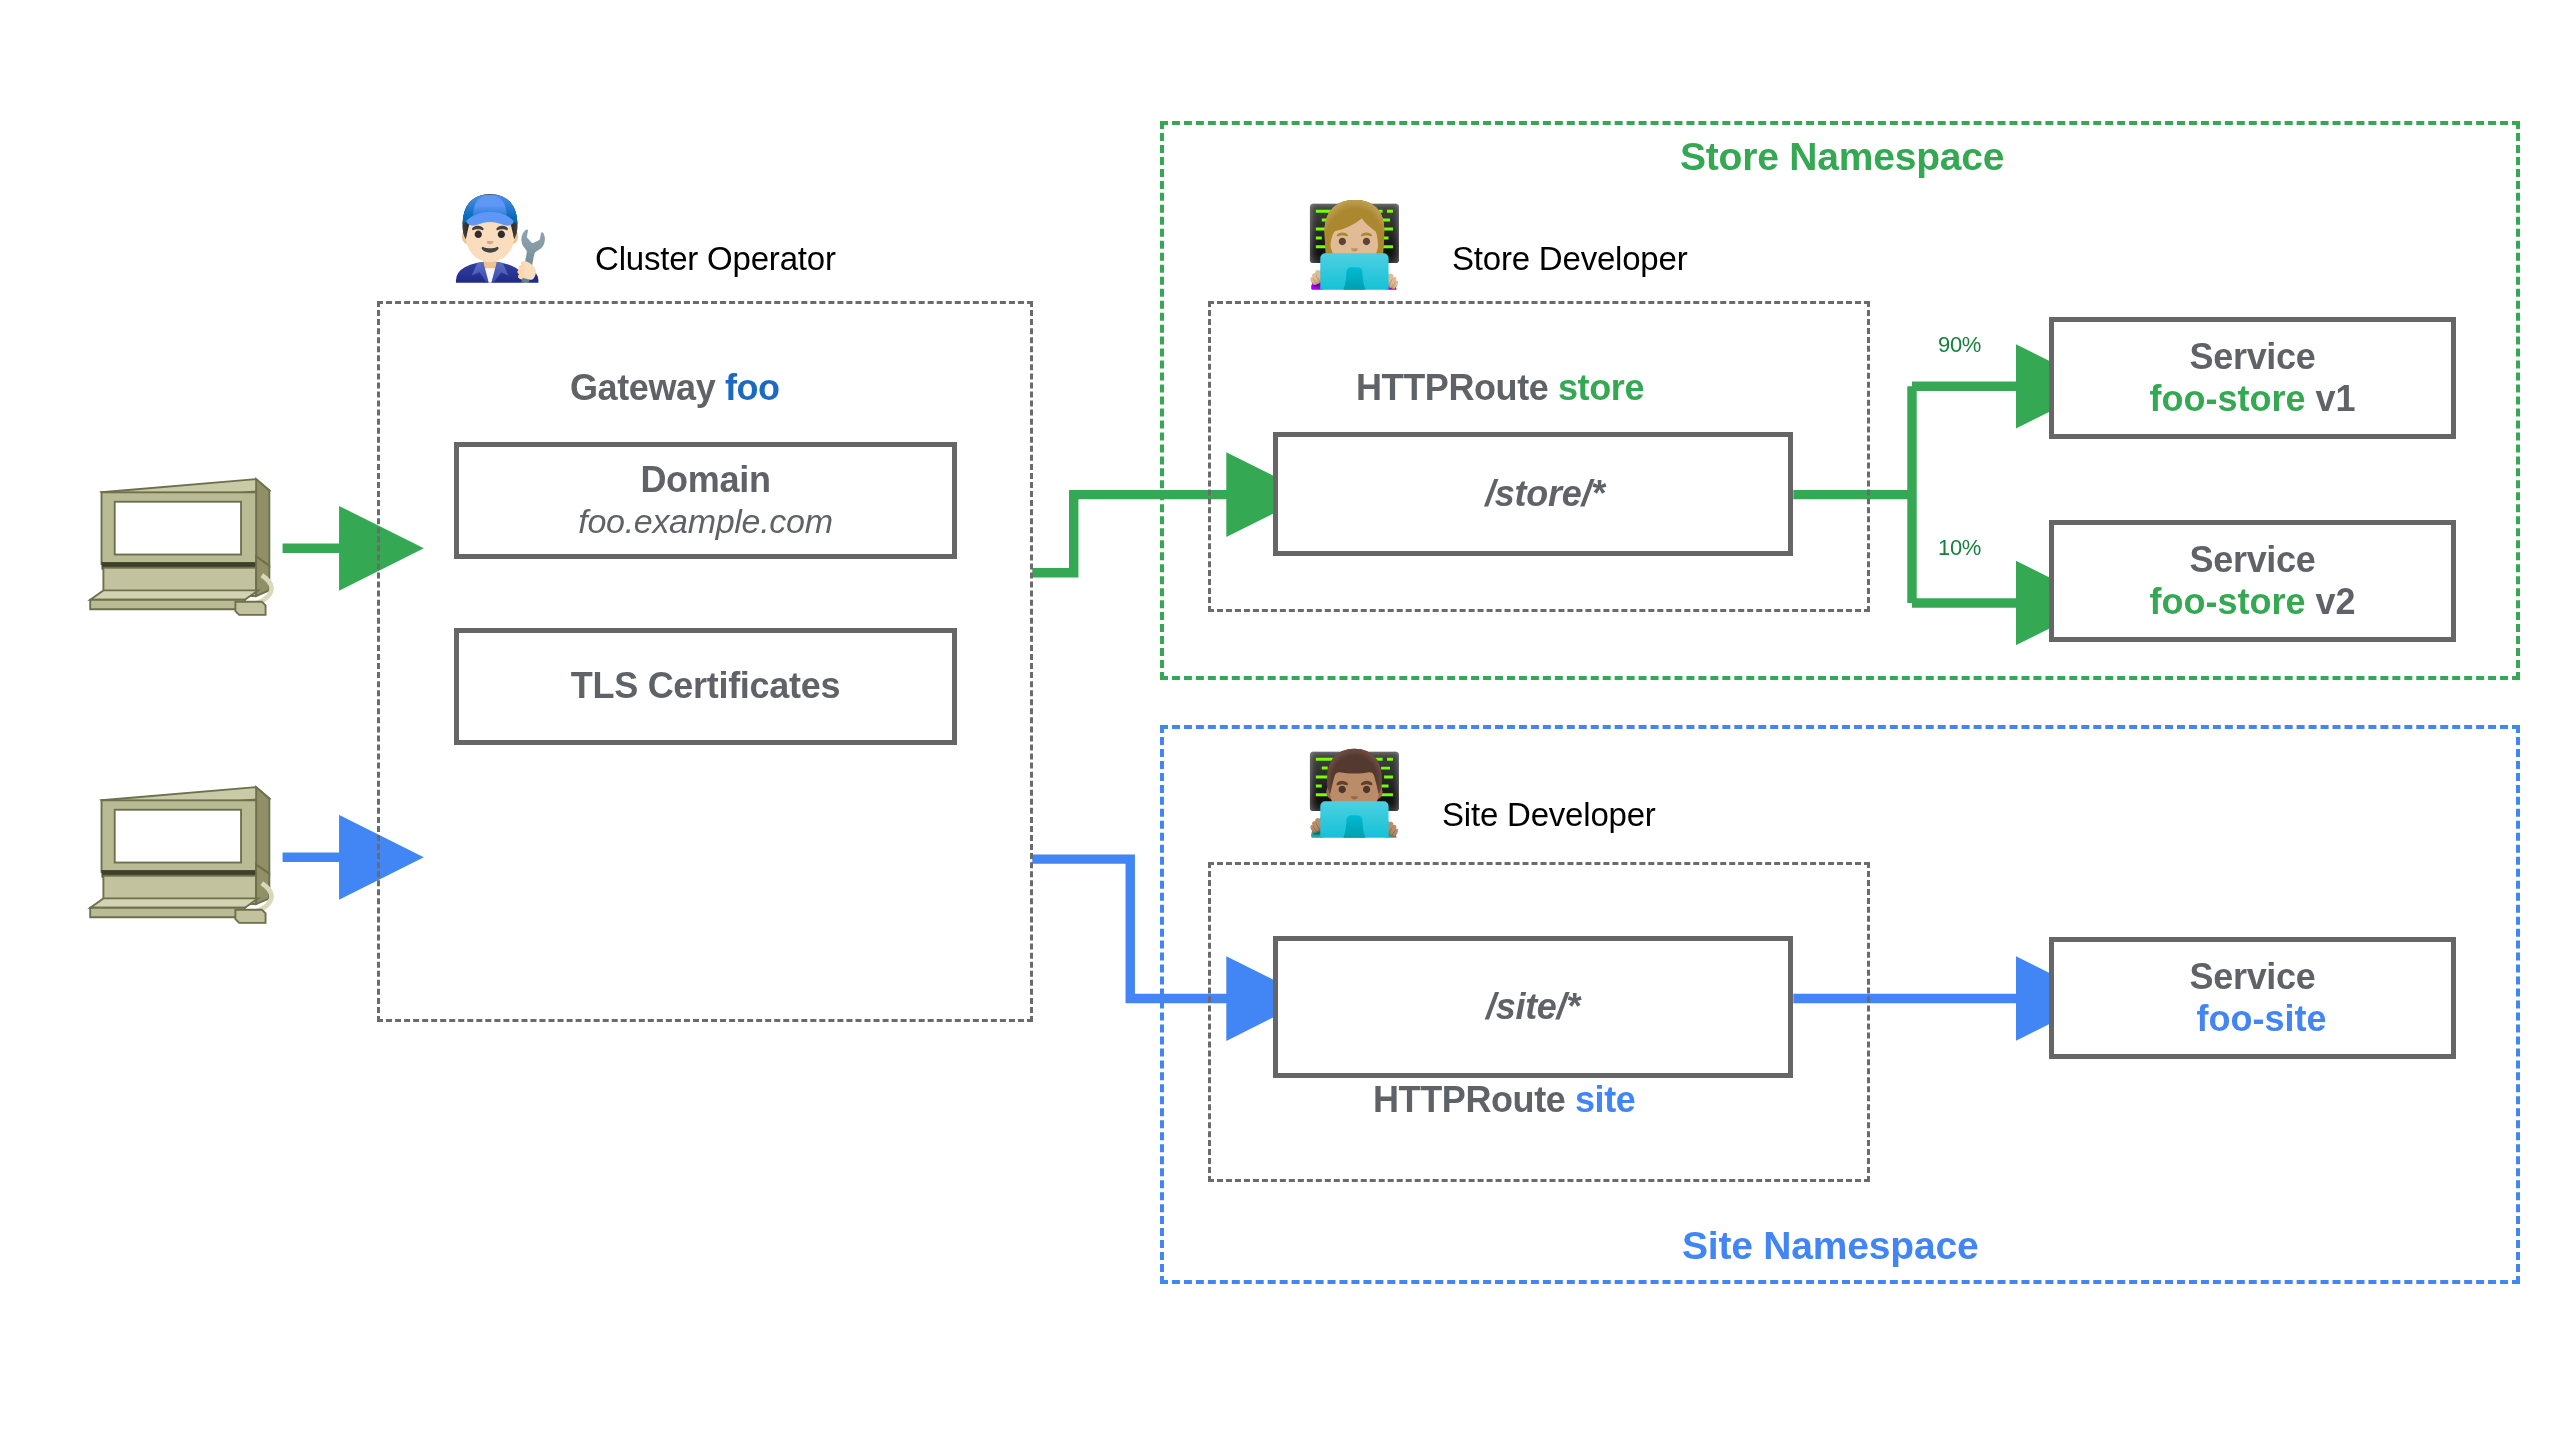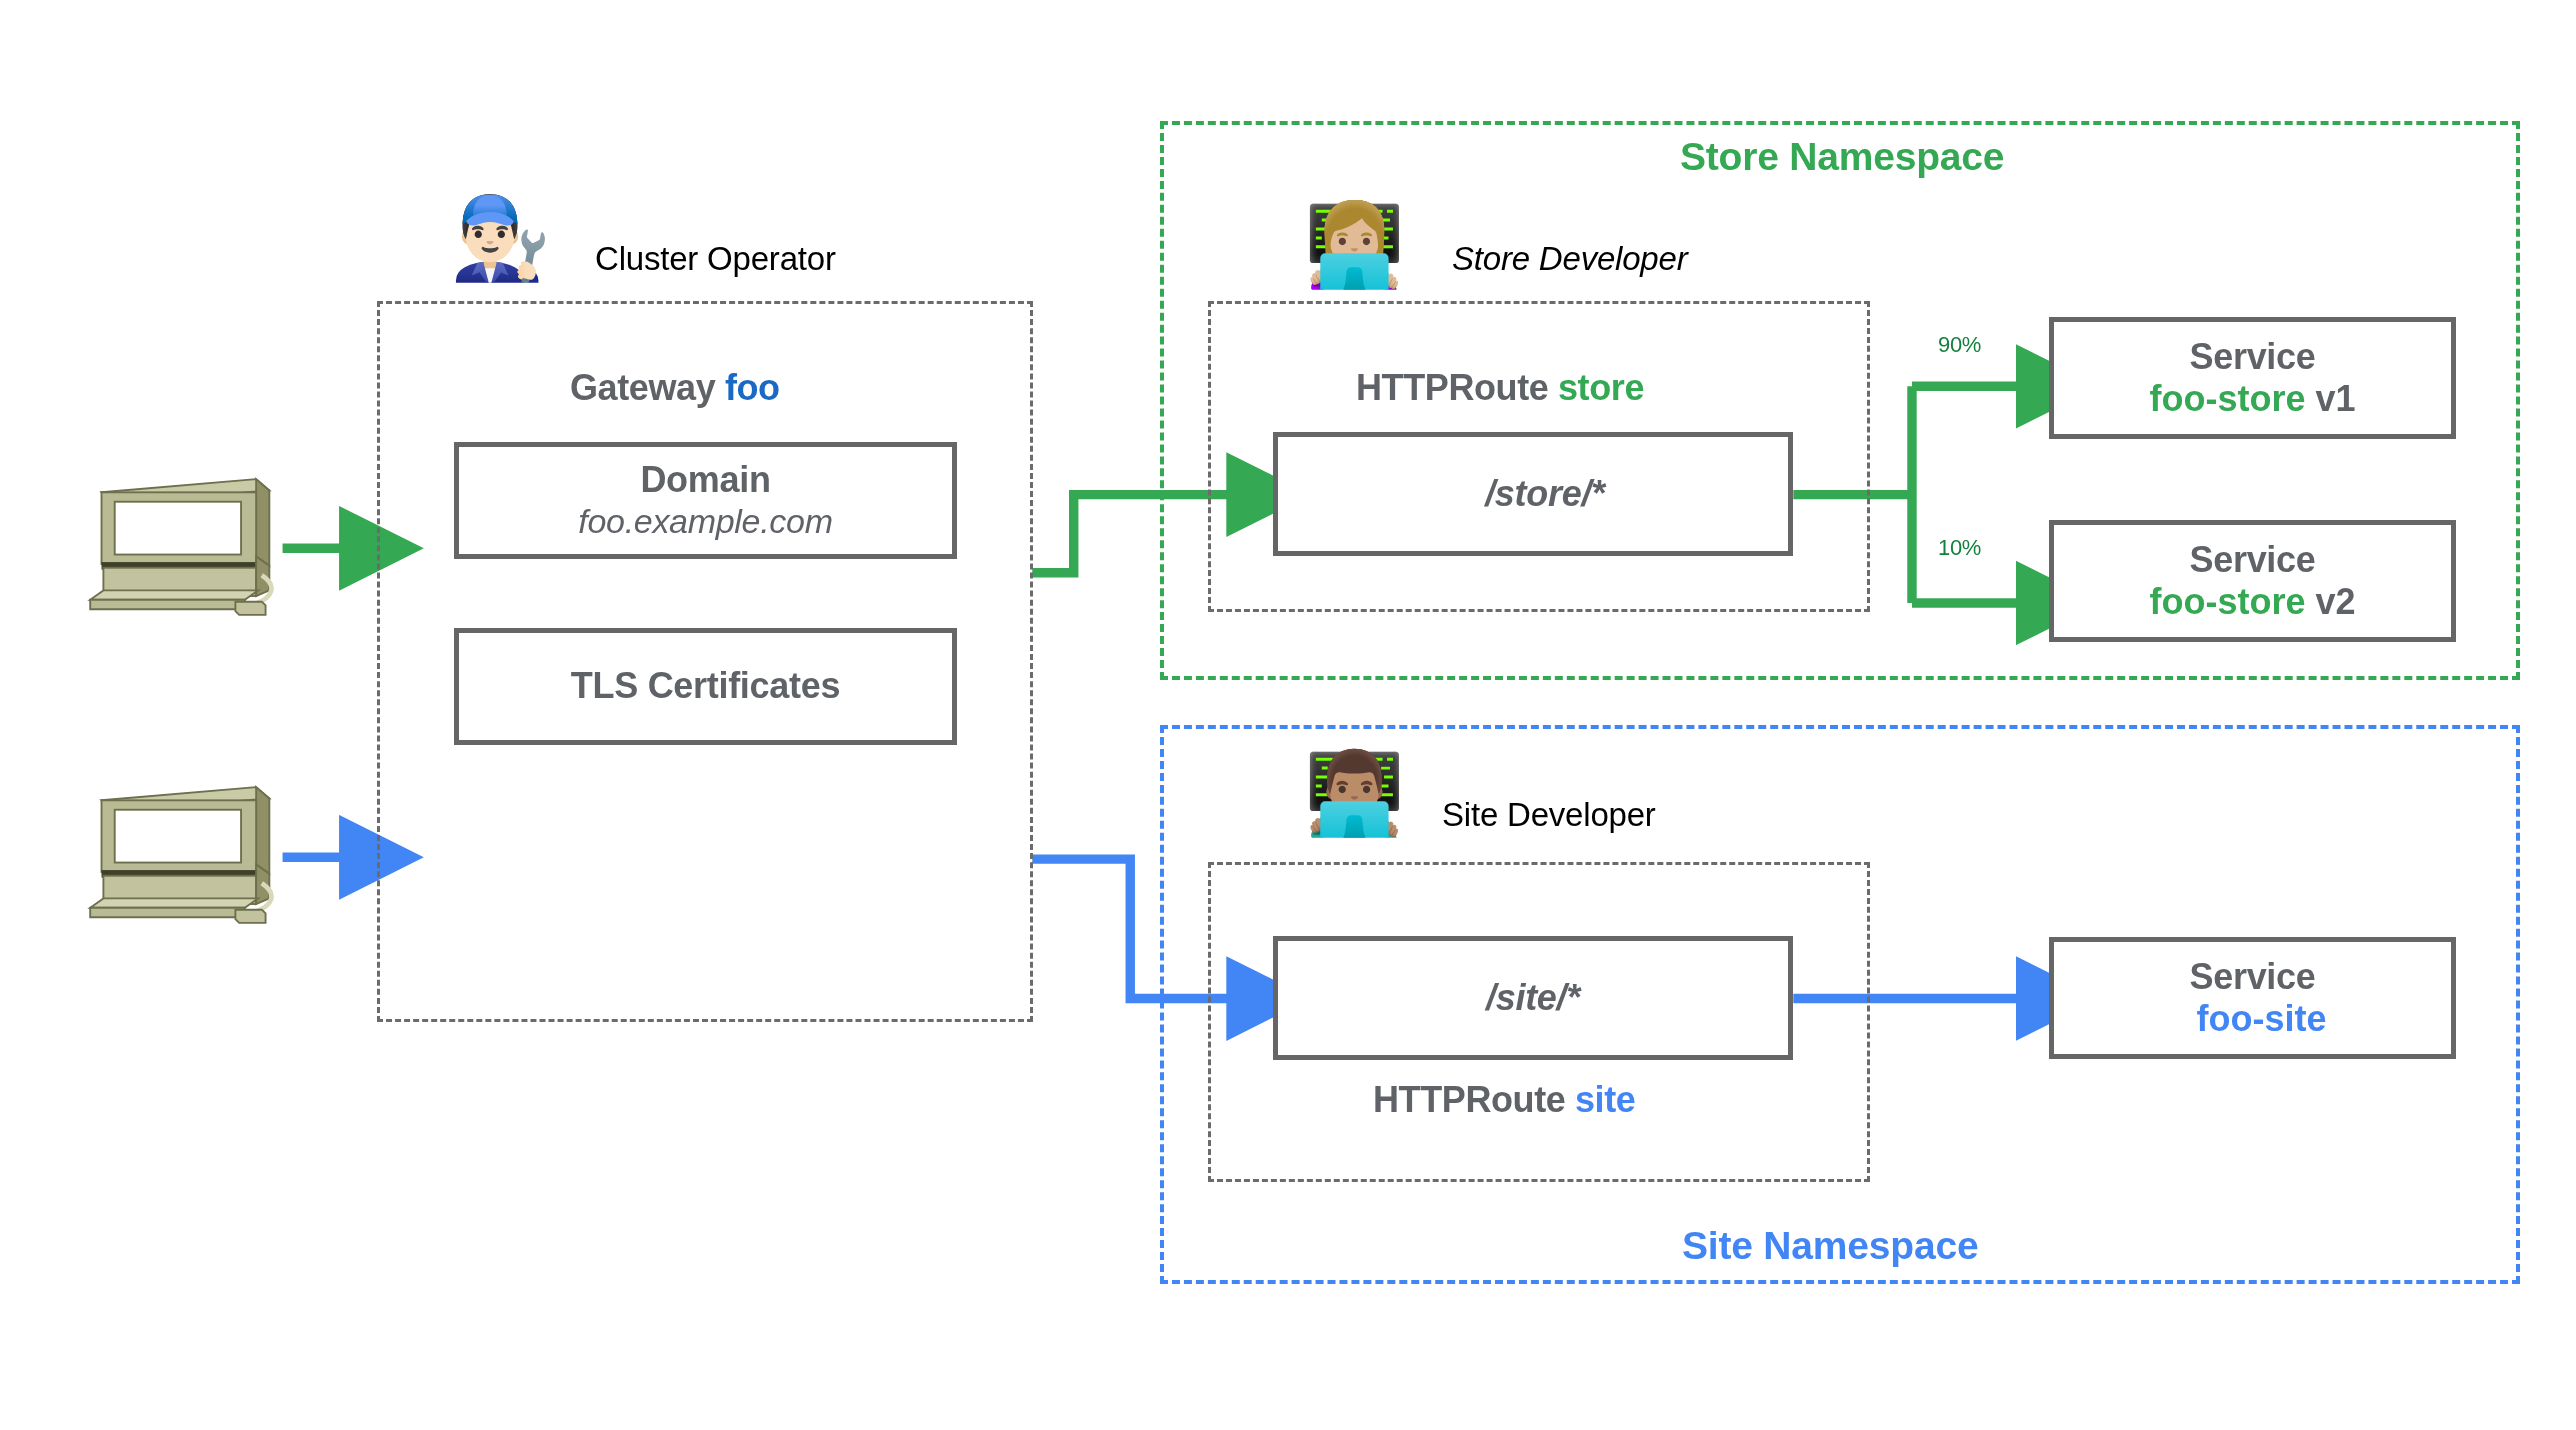--- a/index.html
+++ b/index.html
@@ -223,21 +223,21 @@
 
 
   <div class="ns-box ns-store" style="left:1160px; top:121px; width:1360px; height:559px;"></div>
 
   <div class="ns-title ns-title-store" style="left:1680px; top:135px;">Store Namespace</div>
 
   <div class="dashed-gray" style="left:1208px; top:301px; width:662px; height:311px;"></div>
 
   <div class="emoji" style="left:1304px; top:205px;">👩🏼‍💻</div>
 
-  <div class="persona-label" style="left:1432px; top:240px;font-style:italic;">Store Developer</div>
+  <div class="persona-label" style="left:1432px; top:240px;">Store Developer</div>
 
   <div class="caption" style="left:1356px; top:367px;">
     <span>HTTPRoute </span><span class="accent-green">store</span>
   </div>
 
   <div class="solid-box" style="left:1273px; top:432px; width:520px; height:124px;padding-left:24px;">
     <div class="path-label">/store/*</div>
   </div>
 
   <div class="pct" style="left:1938px; top:332px;">90%</div>
@@ -263,21 +263,21 @@
   <div class="ns-box ns-site" style="left:1160px; top:725px; width:1360px; height:559px;"></div>
 
   <div class="ns-title ns-title-site" style="left:1682px; top:1224px;">Site Namespace</div>
 
   <div class="dashed-gray" style="left:1208px; top:862px; width:662px; height:320px;"></div>
 
   <div class="emoji" style="left:1304px; top:753px;">👨🏽‍💻</div>
 
   <div class="persona-label" style="left:1422px; top:796px;">Site Developer</div>
 
-  <div class="solid-box" style="left:1273px; top:936px; width:520px; height:124px;">
+  <div class="solid-box" style="left:1273px; top:936px; width:520px; height:142px;">
     <div class="path-label">/site/*</div>
   </div>
 
   <div class="caption" style="left:1373px; top:1079px;">
     <span>HTTPRoute </span><span class="accent-blue">site</span>
   </div>
 
   <div class="solid-box" style="left:2049px; top:937px; width:407px; height:122px;">
     <div class="box-title">Service</div>
     <div style="font-size:36px; line-height:1.18;margin-left:18px;">

